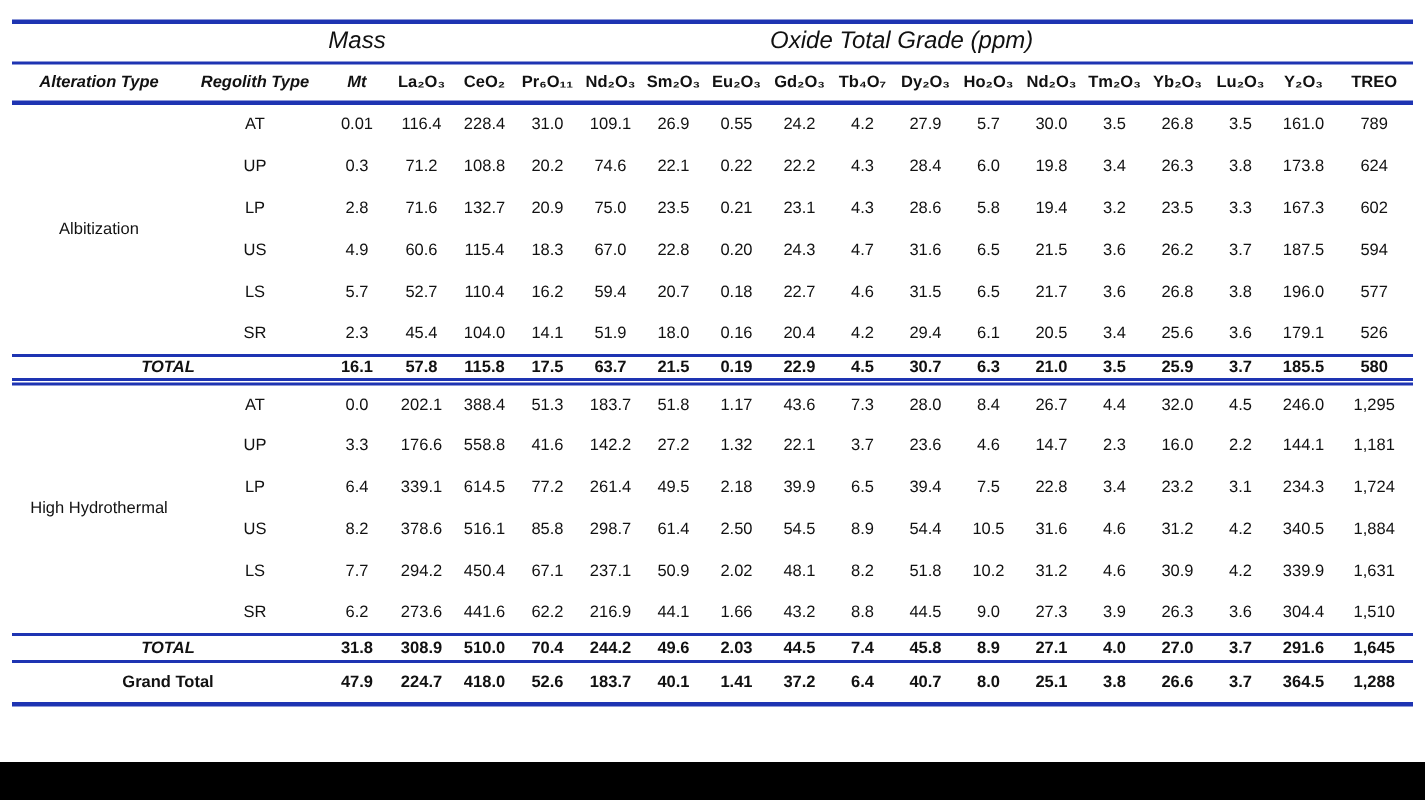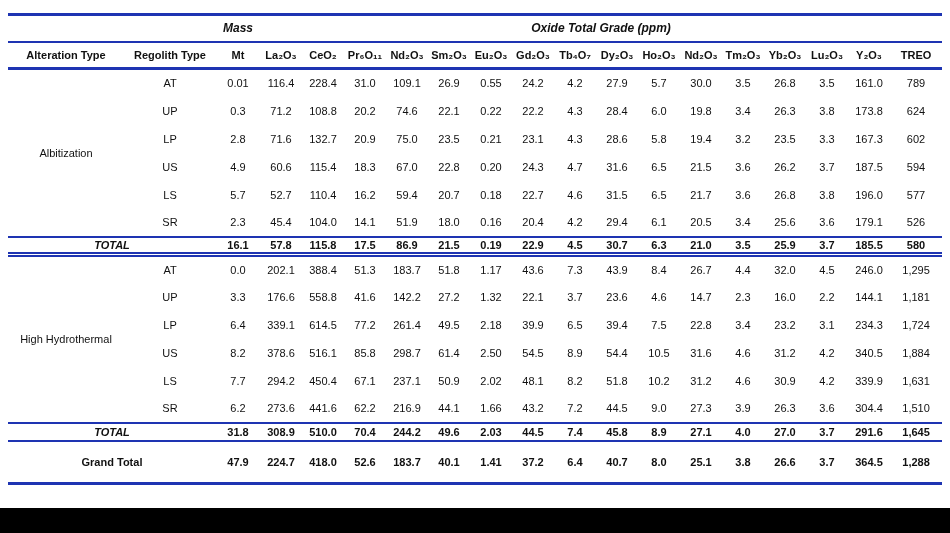--- a/index.html
+++ b/index.html
@@ -9,32 +9,32 @@
 
   table#grade-table {
     position: absolute; left: 8px; top: 13px; width: 934px;
     border-collapse: collapse; table-layout: fixed;
     font-size: 11px; color: var(--ink);
   }
   td, th { text-align: center; vertical-align: middle; padding: 0 1px; overflow: hidden; white-space: nowrap; }
 
   
   thead tr.group-row th { height: 27px; border-top: 3px solid var(--blue); border-bottom: 2px solid var(--blue); }
-  thead tr.group-row th.group-label { font-weight: bold; font-style: italic; font-size: 12px; margin-left: 41px; }
+  thead tr.group-row th.group-label { font-weight: normal; font-style: italic; font-size: 16px; margin-left: 41px; }
 
   
   thead tr.cols-row th { height: 27px; border-bottom: 3px solid var(--blue); font-weight: bold; }
-  thead tr.cols-row th.strong { font-weight: bold; }
+  thead tr.cols-row th.strong { font-weight: bold; font-style: italic; }
 
   tbody td { height: 28px; }
   td.alteration-cell { }
   tr.total-row td { height: 18px; font-weight: bold; border-top: 2px solid var(--blue); border-bottom: 2px solid var(--blue); }
   tr.total-row td.total-label { font-style: italic; }
   tr.total-row.dbl td { border-bottom: 5px double var(--blue); }
-  tr.grand-row td { height: 43px; font-weight: bold; border-top: 2px solid var(--blue); border-bottom: 3px solid var(--blue); }
+  tr.grand-row td { height: 29px; font-weight: bold; border-top: 2px solid var(--blue); border-bottom: 3px solid var(--blue); }
 
   #bottom-bar { position: absolute; left: 0; top: 508px; width: 950px; height: 25px; background: #000; }
 </style>
 </head>
 <body>
 
 <table id="grade-table">
   <colgroup>
     <col style="width:116px">
       <col style="width:92px">
@@ -205,21 +205,21 @@
         <td class="value-cell">3.6</td>
         <td class="value-cell">179.1</td>
         <td class="value-cell">526</td>
       </tr>
       <tr class="total-row dbl">
         <td class="total-label" colspan="2">TOTAL</td>
         <td class="value-cell">16.1</td>
         <td class="value-cell">57.8</td>
         <td class="value-cell">115.8</td>
         <td class="value-cell">17.5</td>
-        <td class="value-cell">86.9</td>
+        <td class="value-cell">63.7</td>
         <td class="value-cell">21.5</td>
         <td class="value-cell">0.19</td>
         <td class="value-cell">22.9</td>
         <td class="value-cell">4.5</td>
         <td class="value-cell">30.7</td>
         <td class="value-cell">6.3</td>
         <td class="value-cell">21.0</td>
         <td class="value-cell">3.5</td>
         <td class="value-cell">25.9</td>
         <td class="value-cell">3.7</td>
@@ -231,21 +231,21 @@
         <td class="regolith-cell">AT</td>
         <td class="value-cell">0.0</td>
         <td class="value-cell">202.1</td>
         <td class="value-cell">388.4</td>
         <td class="value-cell">51.3</td>
         <td class="value-cell">183.7</td>
         <td class="value-cell">51.8</td>
         <td class="value-cell">1.17</td>
         <td class="value-cell">43.6</td>
         <td class="value-cell">7.3</td>
-        <td class="value-cell">43.9</td>
+        <td class="value-cell">28.0</td>
         <td class="value-cell">8.4</td>
         <td class="value-cell">26.7</td>
         <td class="value-cell">4.4</td>
         <td class="value-cell">32.0</td>
         <td class="value-cell">4.5</td>
         <td class="value-cell">246.0</td>
         <td class="value-cell">1,295</td>
       </tr>
       <tr class="data-row">
         <td class="regolith-cell">UP</td>
@@ -330,21 +330,21 @@
       <tr class="data-row">
         <td class="regolith-cell">SR</td>
         <td class="value-cell">6.2</td>
         <td class="value-cell">273.6</td>
         <td class="value-cell">441.6</td>
         <td class="value-cell">62.2</td>
         <td class="value-cell">216.9</td>
         <td class="value-cell">44.1</td>
         <td class="value-cell">1.66</td>
         <td class="value-cell">43.2</td>
-        <td class="value-cell">7.2</td>
+        <td class="value-cell">8.8</td>
         <td class="value-cell">44.5</td>
         <td class="value-cell">9.0</td>
         <td class="value-cell">27.3</td>
         <td class="value-cell">3.9</td>
         <td class="value-cell">26.3</td>
         <td class="value-cell">3.6</td>
         <td class="value-cell">304.4</td>
         <td class="value-cell">1,510</td>
       </tr>
       <tr class="total-row">

